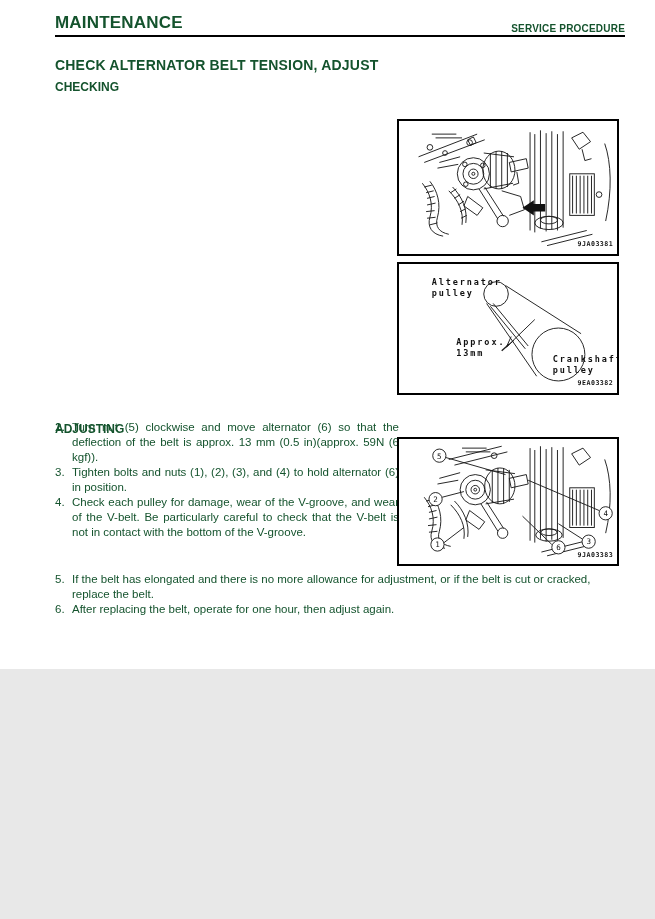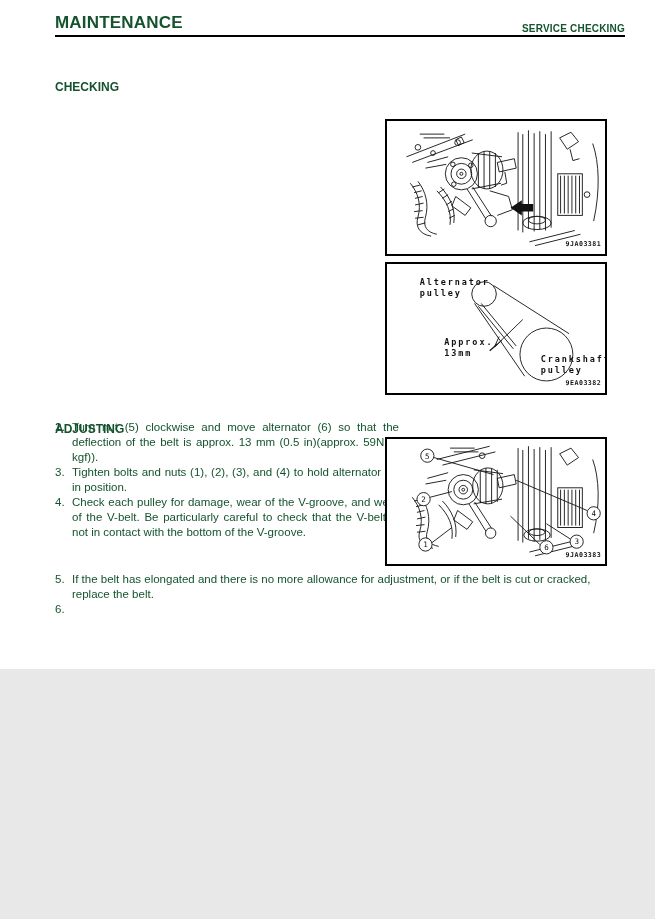--- a/index.html
+++ b/index.html
@@ -48,21 +48,21 @@
     position: absolute; left: 55px; top: 572px; width: 572px;
     list-style: none;
   }
   .step, .note {
     position: relative; padding-left: 17px;
     font-size: 11.5px; line-height: 15px; text-align: justify;
   }
   .note { text-align: left; }
   .step .num, .note .num { position: absolute; left: 0; }
   .fig {
-    position: absolute; left: 385px; width: 222px;
+    position: absolute; left: 397px; width: 222px;
     border: 2px solid #000; background: #fff; padding-left: 12px;
   }
   .fig-1 { top: 119px; height: 137px; }
   .fig-2 { top: 262px; height: 133px; text-align: right; }
   .fig-3 { top: 437px; height: 129px; }
   .fig svg { display: block; width: 100%; height: 100%; }
   .sketch { stroke: #1c1c1c; fill: none; stroke-width: 1; }
   .fig-code {
     font-family: "DejaVu Sans Mono", monospace;
     font-size: 7px; font-weight: bold; fill: #111;
@@ -81,23 +81,24 @@
     position: absolute; right: 33px; top: 883px;
     font-size: 11px; font-weight: bold;
   }
 </style>
 </head>
 <body>
 
 <div class="page">
 
   <div class="hdr-left">MAINTENANCE</div>
-  <div class="hdr-right">SERVICE CHECKING</div>
+  <div class="hdr-right">SERVICE PROCEDURE</div>
   <div class="hdr-rule"></div>
 
+  <div class="doc-title">CHECK ALTERNATOR BELT TENSION, ADJUST</div>
 
   <div class="sec-heading checking-heading">CHECKING</div>
 
   <div class="fig fig-1">
     <svg viewBox="0 0 218 133">
       <g class="sketch">
 
         <path d="M8,34 L70,10"></path>
           <path d="M14,40 L78,16"></path>
         <path d="M22,10 L48,10 M26,14 L54,14"></path>
@@ -257,18 +258,19 @@
     </svg>
   </div>
 
   <ol class="notes">
     <li class="note">
       <span class="num">5.</span>
       <span>If the belt has elongated and there is no more allowance for adjustment, or if the belt is cut or cracked, replace the belt.</span>
     </li>
     <li class="note">
       <span class="num">6.</span>
+      <span>After replacing the belt, operate for one hour, then adjust again.</span>
     </li>
   </ol>
 
   <div class="page-num">8-43</div>
 
 </div>
 
 </body></html>

